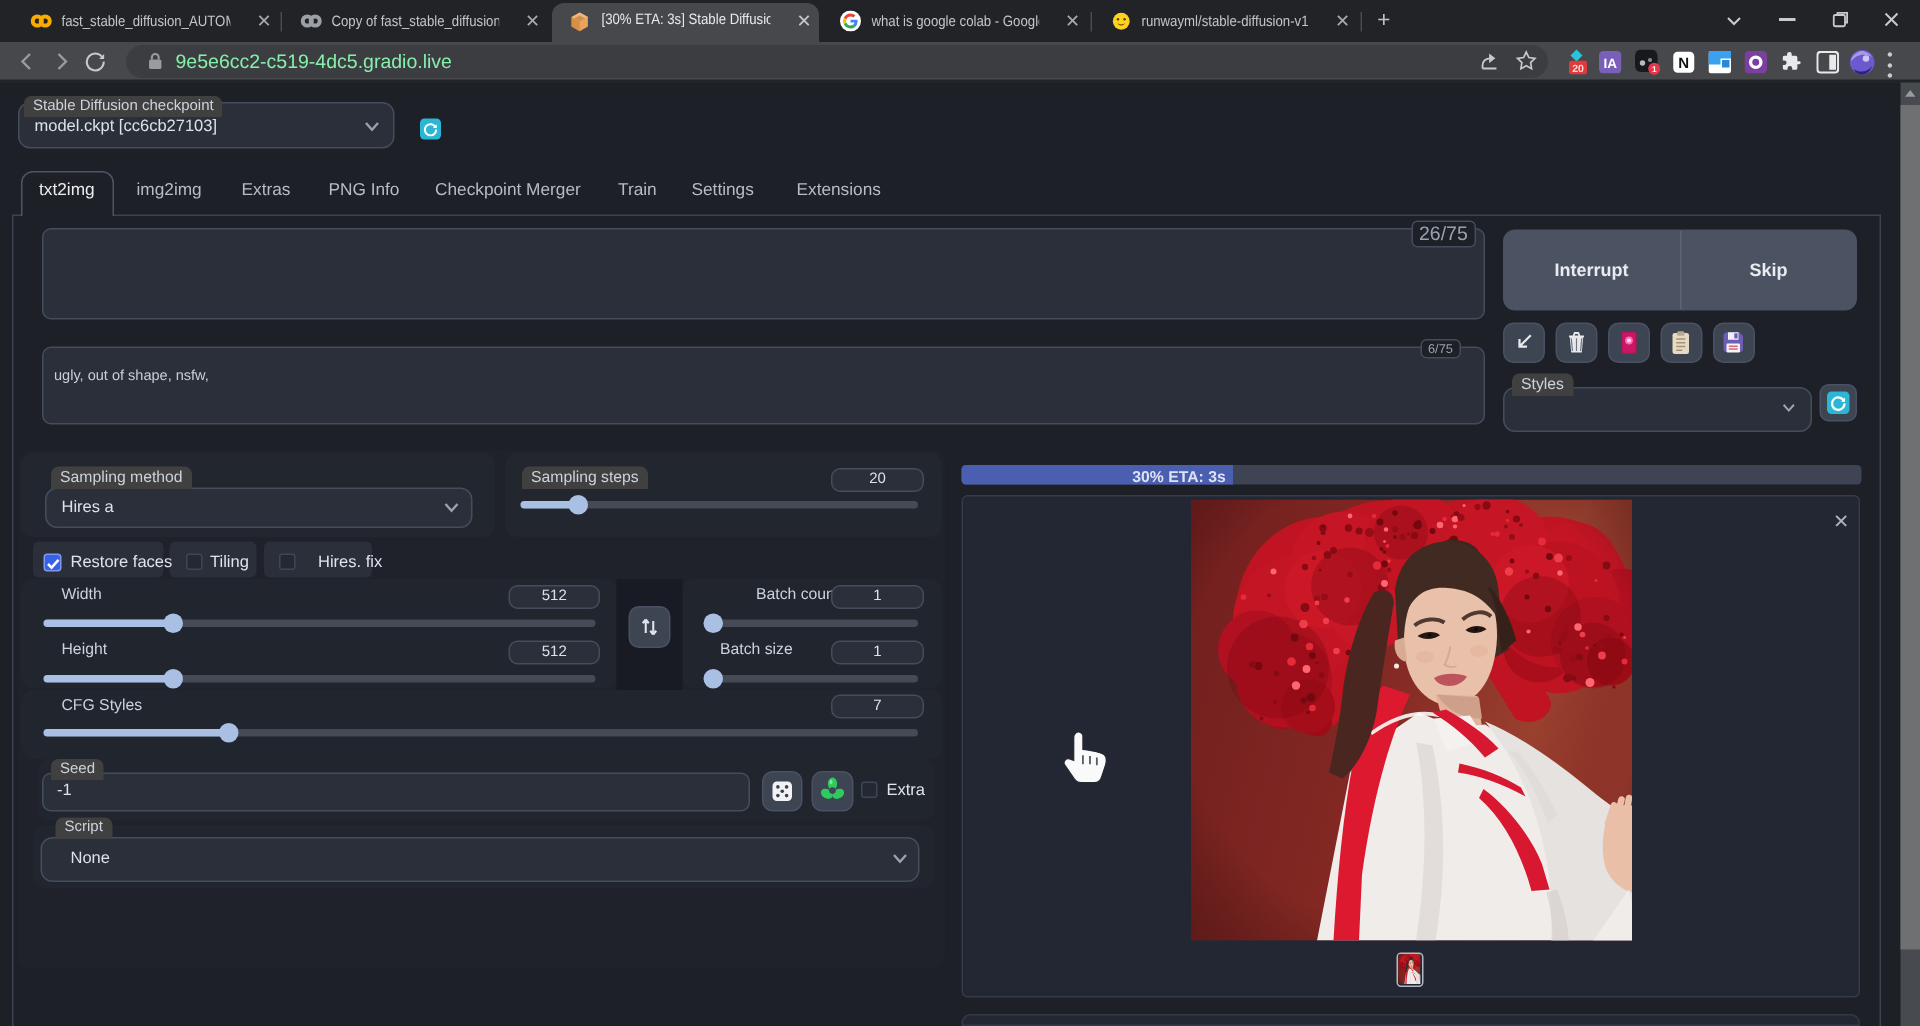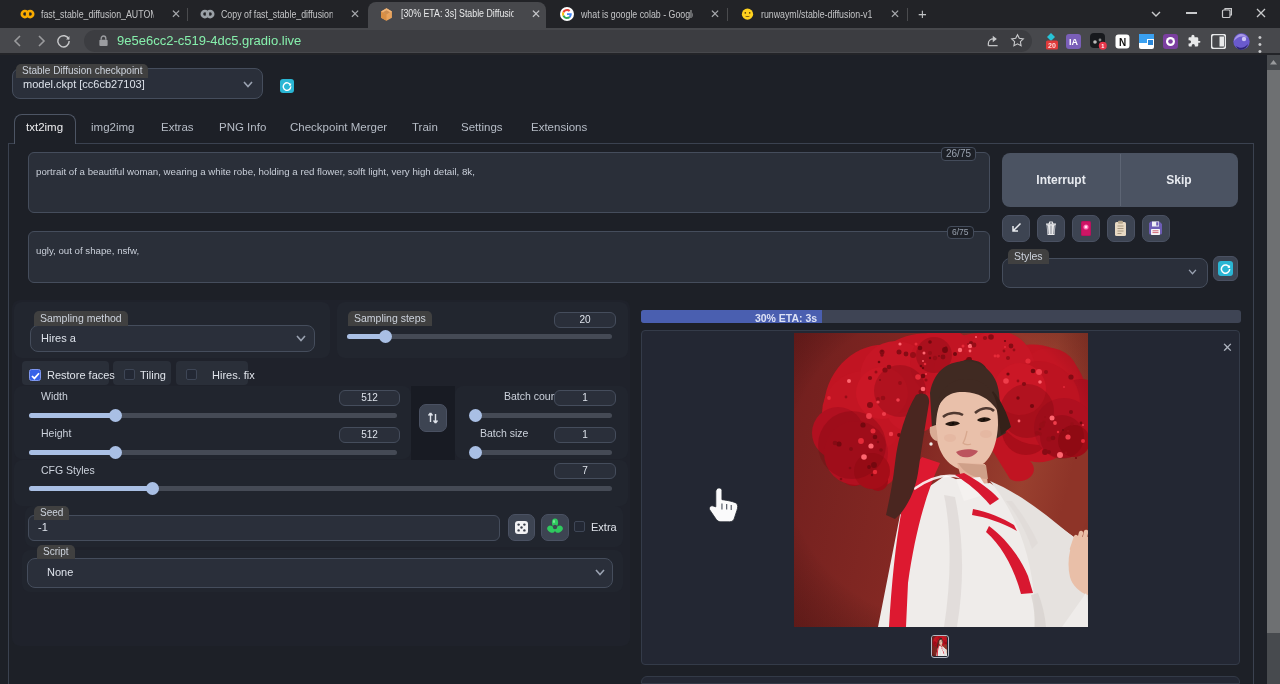--- a/index.html
+++ b/index.html
@@ -200,22 +200,21 @@
   <div class="a" style="left:219px;top:121px;color:#b6bcc6;font-size:11.5px;">PNG Info</div>
   <div class="a" style="left:290px;top:121px;color:#b6bcc6;font-size:11.5px;">Checkpoint Merger</div>
   <div class="a" style="left:412px;top:121px;color:#b6bcc6;font-size:11.5px;">Train</div>
   <div class="a" style="left:461px;top:121px;color:#b6bcc6;font-size:11.5px;">Settings</div>
   <div class="a" style="left:531px;top:121px;color:#b6bcc6;font-size:11.5px;">Extensions</div>
 
   <div class="a" style="left:8px;top:143px;width:1px;height:541px;background:#3b4250;"></div>
   <div class="a" style="left:1253px;top:143px;width:1px;height:541px;background:#3b4250;"></div>
 
   <div class="inp" style="left:28px;top:152px;width:962px;height:61px;border-radius:6px;background:#2a2f39;"></div>
-  <div class="a" style="left:36px;top:166px;color:#c9cfd9;font-size:9.7px;">portrait of a beautiful woman, wearing a white robe, holding a red flower, solft light, very high detail, 8k,</div>
-  <div class="a" style="left:941px;top:147px;color:#99a1ae;font-size:10px;background:#1d2027;border:1px solid #444c5b;border-radius:4px;padding:0 4px 1px;z-index:5;">26/75</div>
+  <div class="a" style="left:941px;top:147px;color:#99a1ae;font-size:13px;background:#1d2027;border:1px solid #444c5b;border-radius:4px;padding:0 4px 1px;z-index:5;">26/75</div>
   <div class="inp" style="left:28px;top:231px;width:962px;height:52px;border-radius:6px;background:#2a2f39;"></div>
   <div class="a" style="left:36px;top:245px;color:#c9cfd9;font-size:9.7px;">ugly, out of shape, nsfw,</div>
   <div class="a" style="left:947px;top:226px;color:#99a1ae;font-size:8.5px;background:#1d2027;border:1px solid #444c5b;border-radius:4px;padding:0 4px 1px;z-index:5;">6/75</div>
 
   <div class="a" style="left:1002px;top:153px;width:236px;height:54px;background:#4b5362;border-radius:8px;"></div>
   <div class="a" style="left:1120px;top:154px;width:1px;height:52px;background:#5d6574;"></div>
   <div class="a" style="left:1002px;top:173px;width:118px;text-align:center;color:#e8ebf0;font-size:12px;font-weight:600;">Interrupt</div>
   <div class="a" style="left:1120px;top:173px;width:118px;text-align:center;color:#e8ebf0;font-size:12px;font-weight:600;">Skip</div>
 
   <div class="btn" style="left:1002px;top:215px;width:28px;height:27px;"></div>

